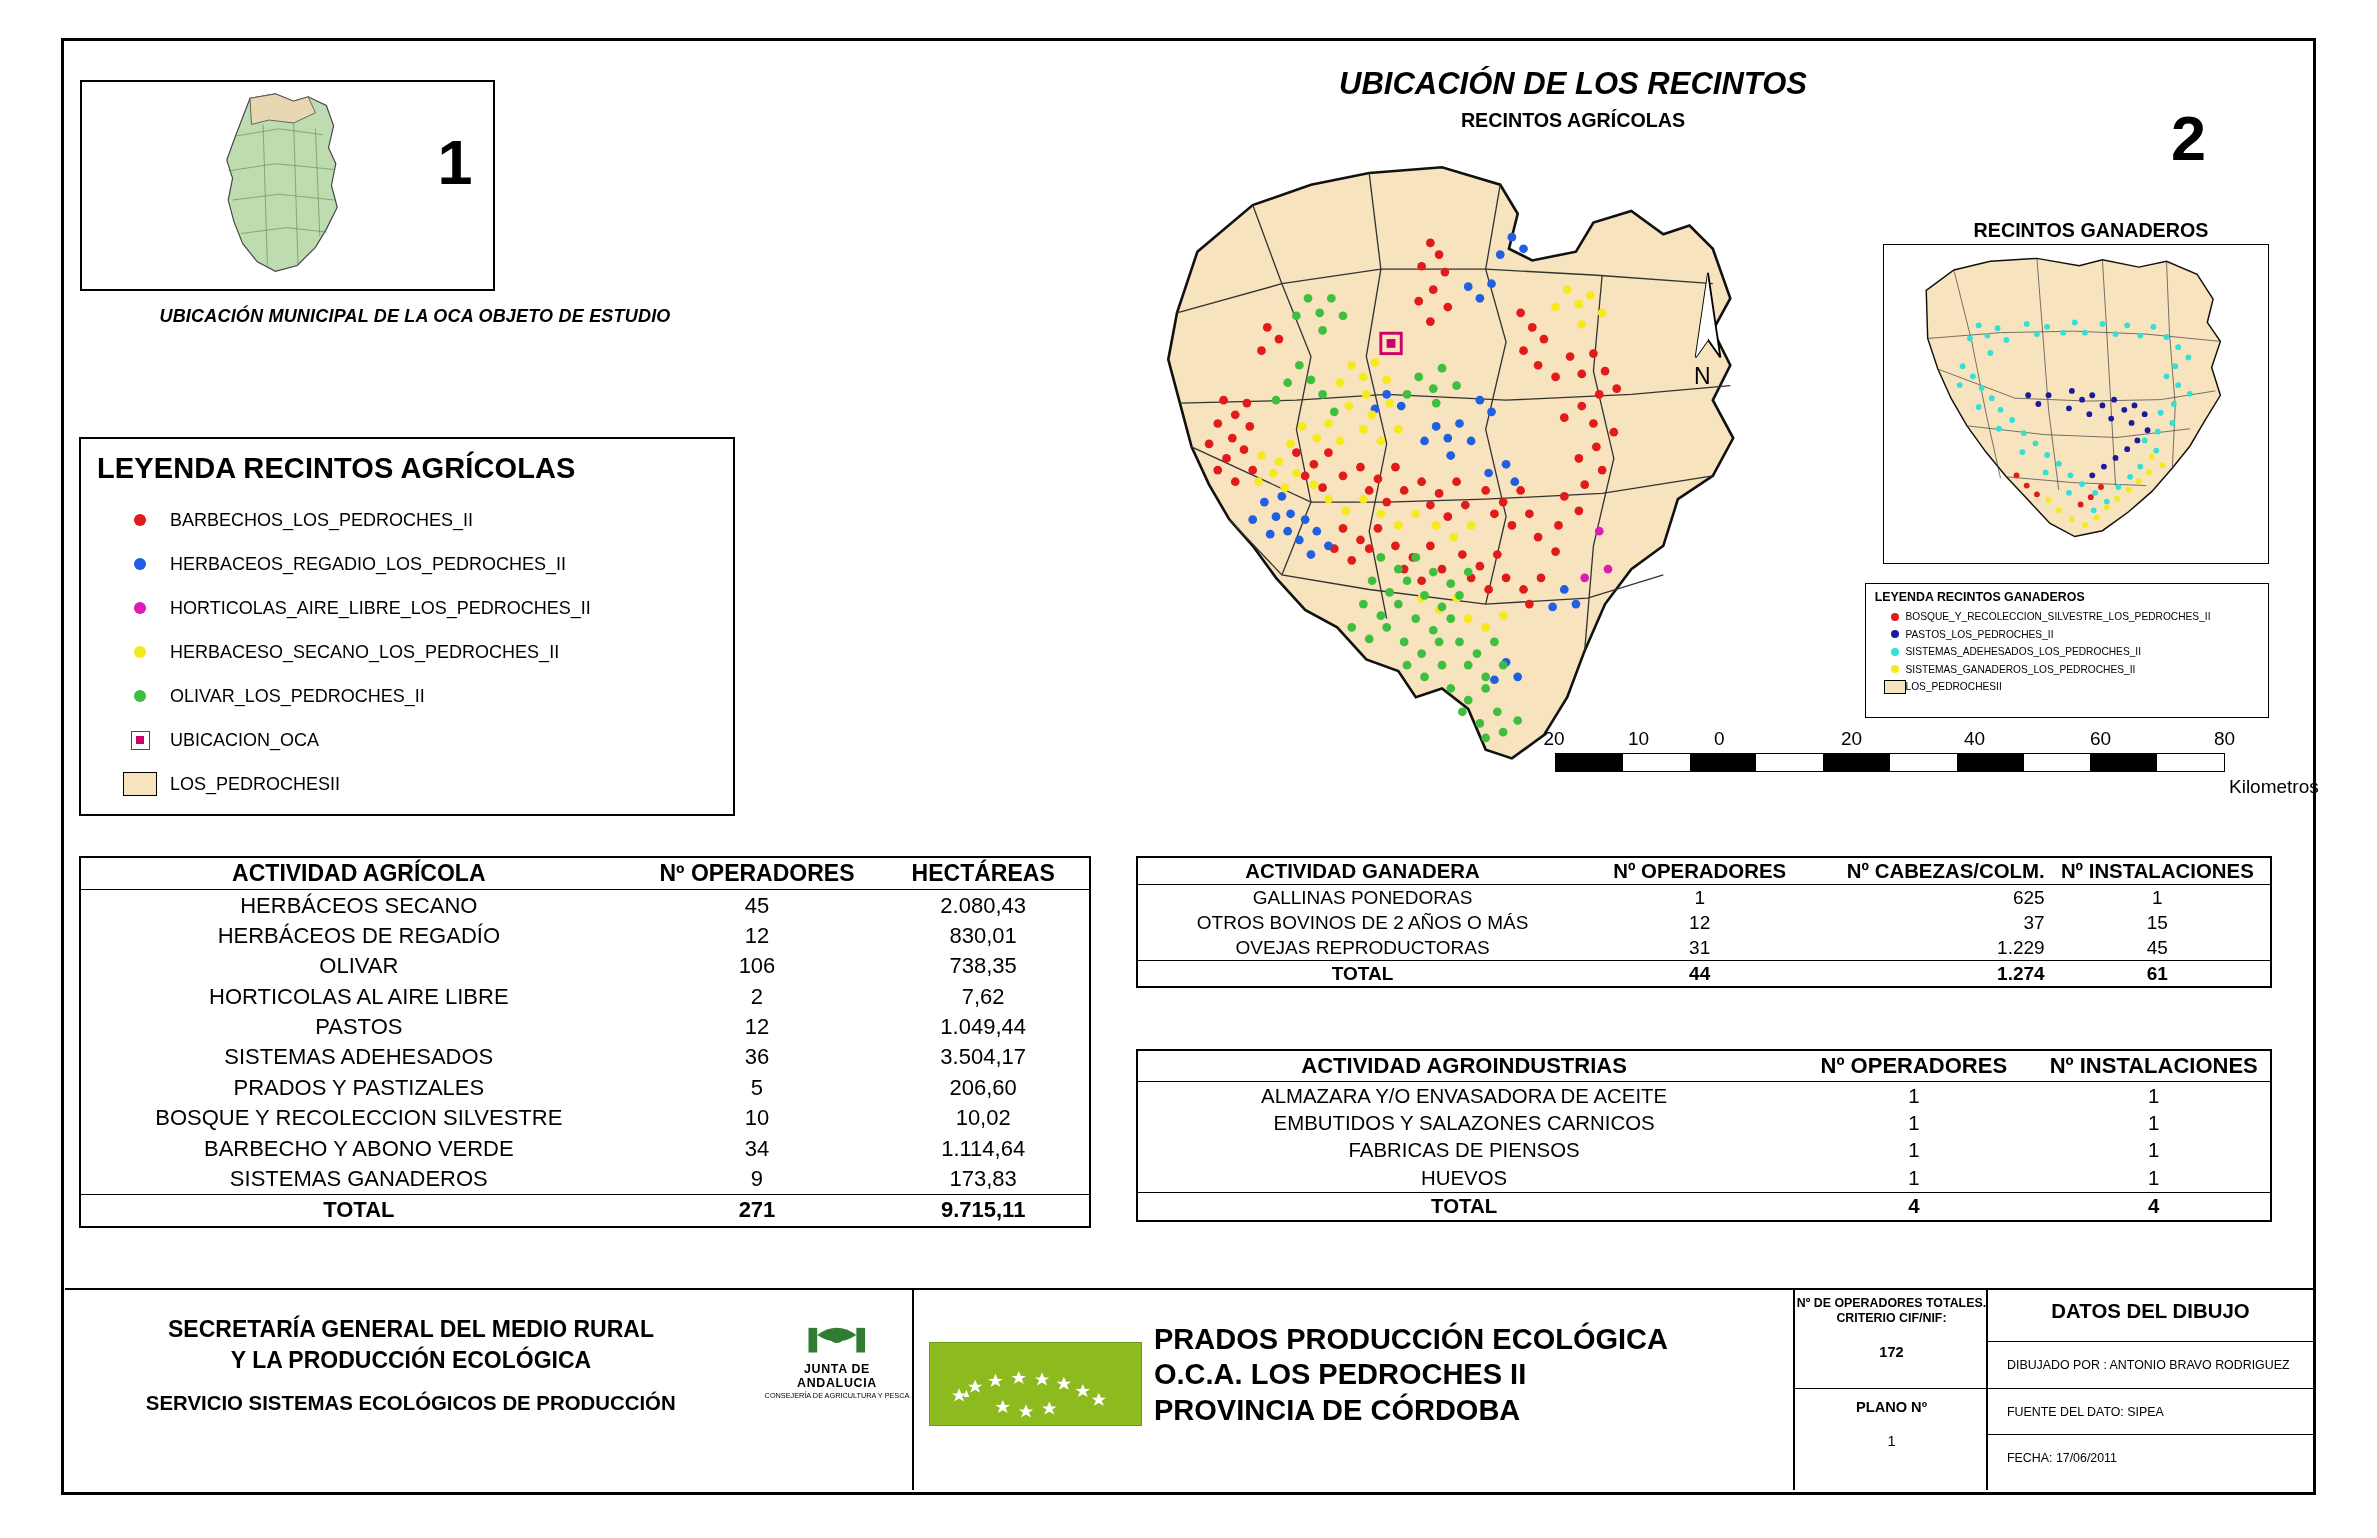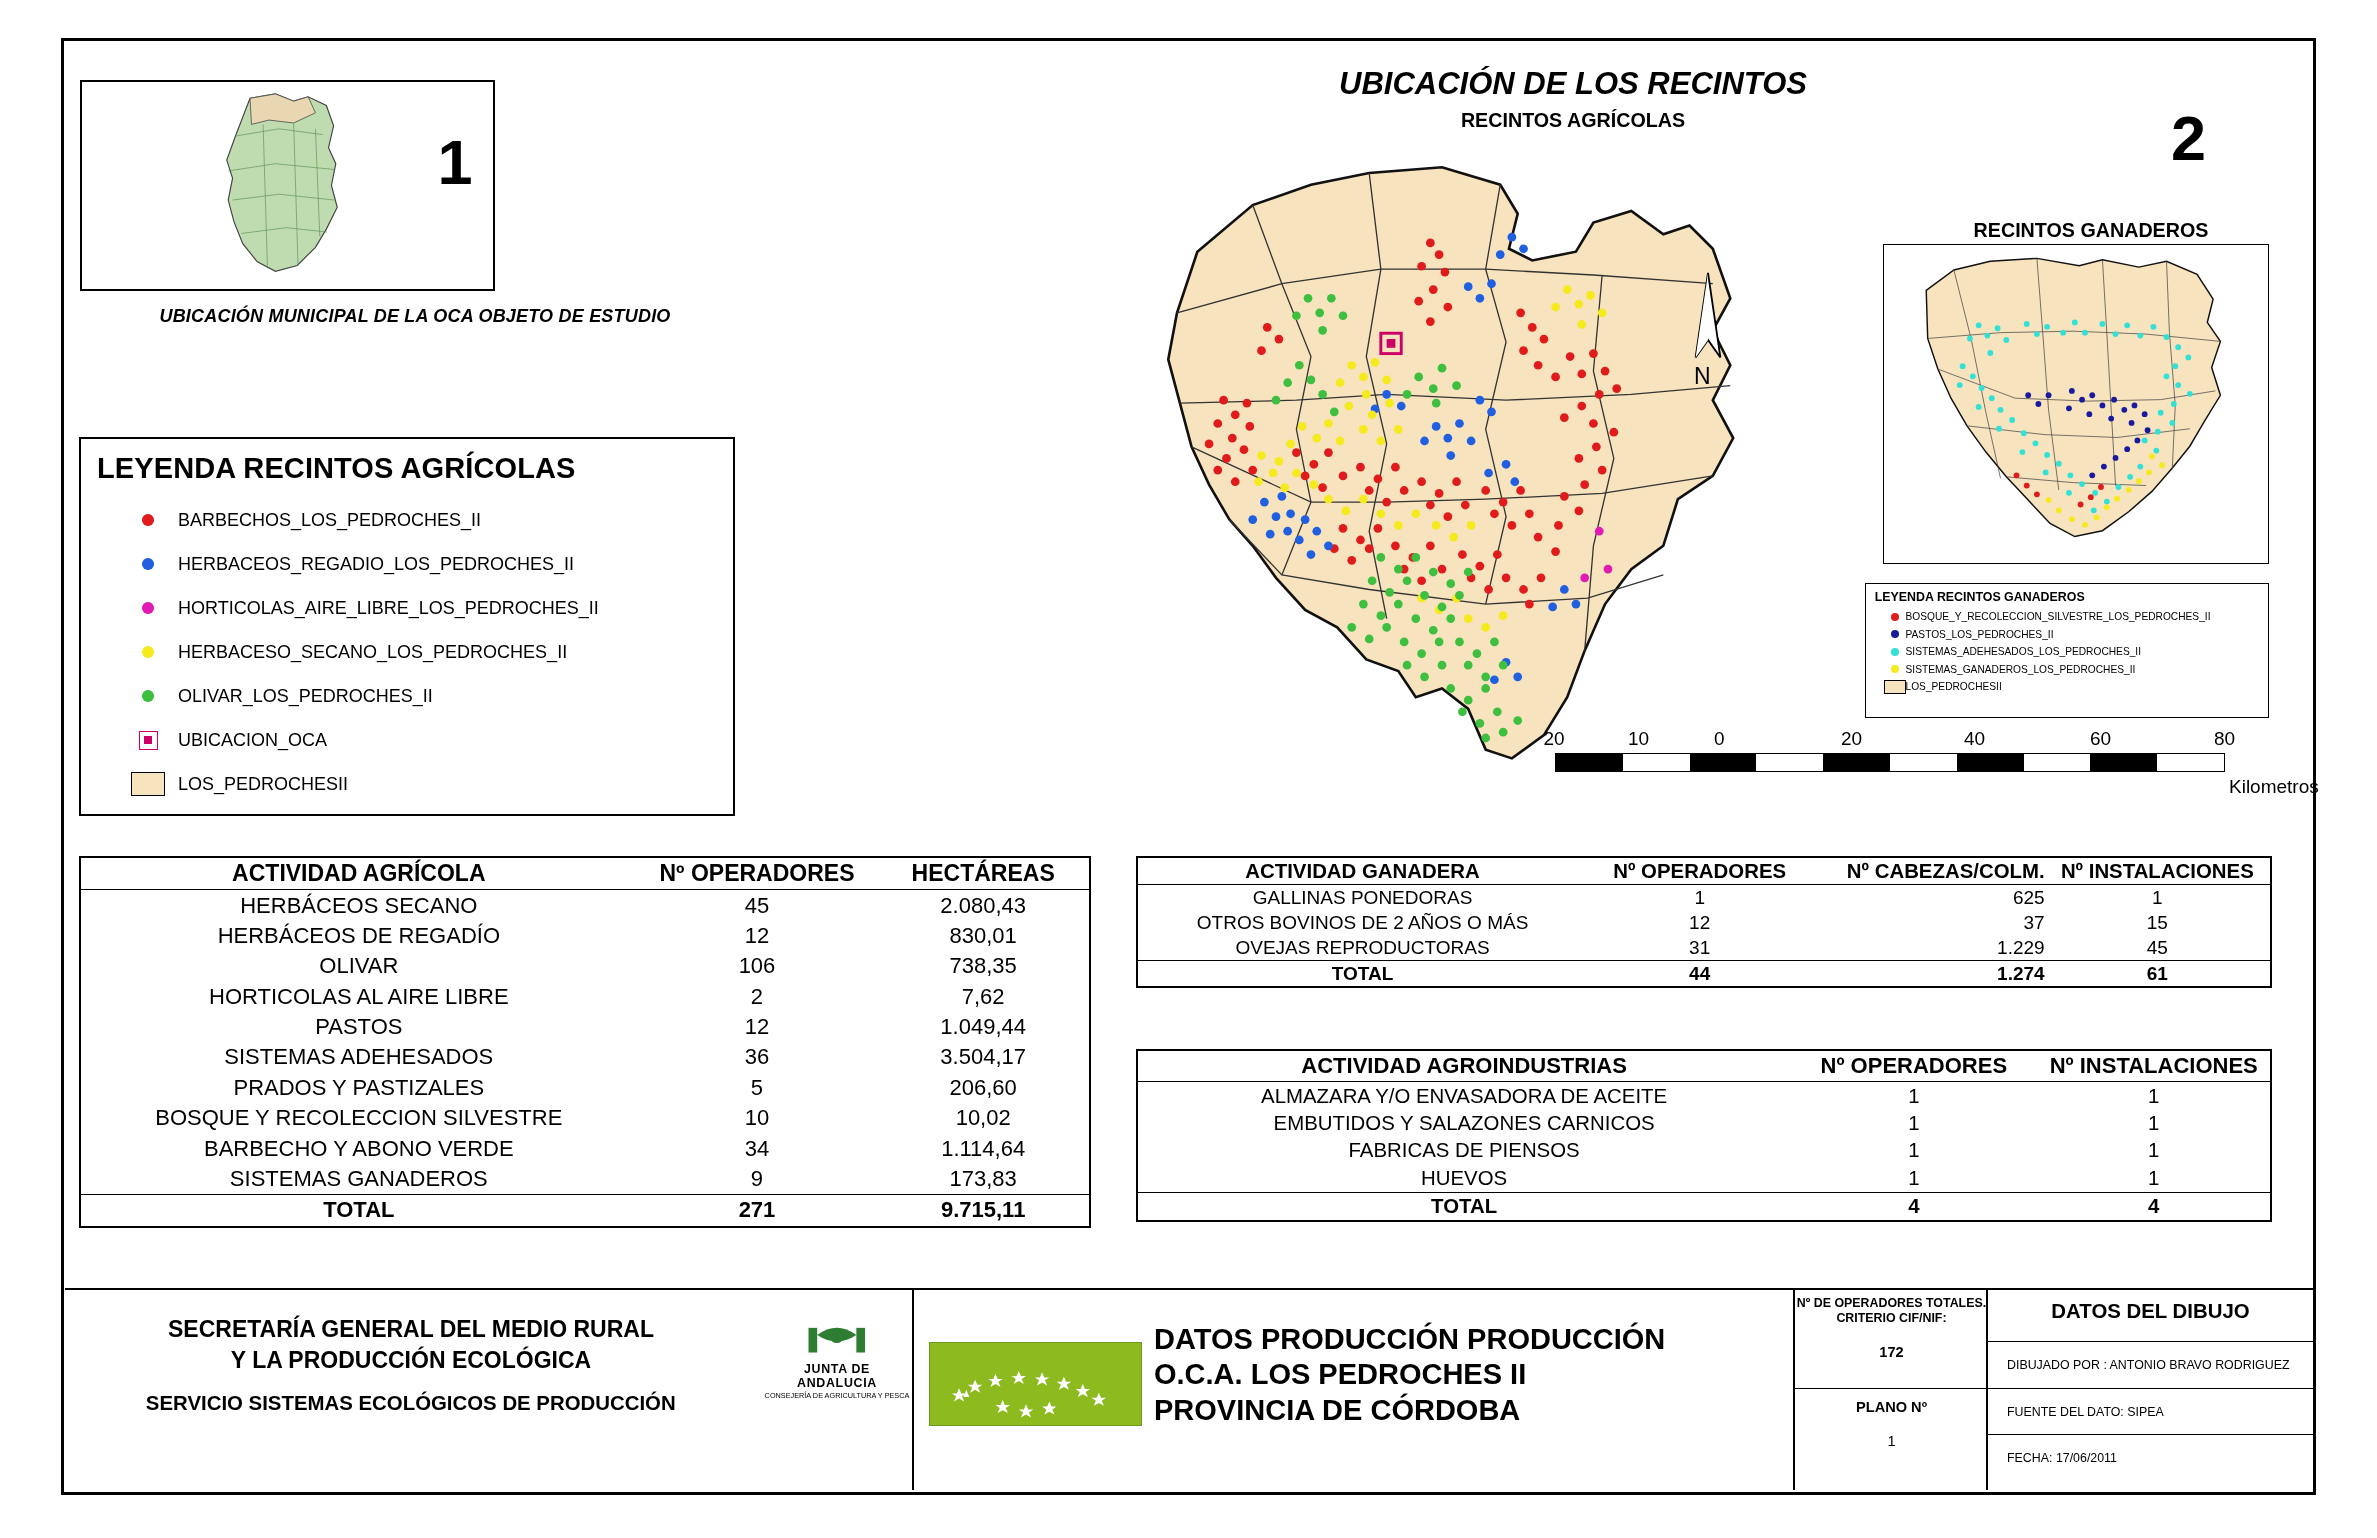--- a/index.html
+++ b/index.html
@@ -9,21 +9,21 @@
 
   
   .inset1{position:absolute;left:80px;top:80px;width:415px;height:211px;border:2.2px solid #000;box-sizing:border-box;background:#fff;}
   .inset1 .num{position:absolute;right:20.4px;top:44px;font-size:63px;font-weight:bold;}
   .inset1 svg{position:absolute;left:124px;top:8.7px;}
   .inset1-caption{position:absolute;left:80px;top:306px;width:670px;text-align:center;font-size:18px;font-weight:bold;font-style:italic;letter-spacing:0.2px;}
 
   
   .legend{position:absolute;left:79px;top:437px;width:656px;height:379px;border:2.2px solid #000;box-sizing:border-box;background:#fff;}
   .legend h2{margin:13px 0 0 16px;font-size:29px;font-weight:bold;letter-spacing:0.1px;}
-  .legend ul{list-style:none;margin:13px 0 0 8px;padding:0;}
+  .legend ul{list-style:none;margin:13px 0 0 0;padding:0;}
   .legend li{display:flex;align-items:center;height:44px;padding-left:42px;font-size:18px;}
   .legend li .sym{width:34px;display:flex;justify-content:center;align-items:center;margin-right:13px;}
   .dot{width:11.7px;height:11.7px;border-radius:50%;display:block;}
   .sqoca{width:19px;height:19px;border:1.5px solid #cc0066;display:flex;align-items:center;justify-content:center;box-sizing:border-box;}
   .sqoca i{width:7.3px;height:7.3px;background:#cc0066;display:block;}
   .swatch{width:41px;height:22px;border:0.7px solid #000;background:#f7e3bd;display:block;}
 
   
   .maintitle{position:absolute;left:1136px;top:66px;width:874px;text-align:center;font-size:31px;font-weight:bold;font-style:italic;}
   .subtitle{position:absolute;left:1136px;top:109px;width:874px;text-align:center;font-size:19.7px;font-weight:bold;}
@@ -811,21 +811,21 @@
             <polygon points="184,46 187,53 194,53 188,57 191,64 184,60 177,64 180,57 174,53 181,53"></polygon>
             <polygon points="210,56 213,63 220,63 214,67 217,74 210,70 203,74 206,67 200,63 207,63"></polygon>
             <polygon points="232,68 235,75 242,75 236,79 239,86 232,82 225,86 228,79 222,75 229,75"></polygon>
             <polygon points="100,78 103,85 110,85 104,89 107,96 100,92 93,96 96,89 90,85 97,85"></polygon>
             <polygon points="132,84 135,91 142,91 136,95 139,102 132,98 125,102 128,95 122,91 129,91"></polygon>
             <polygon points="164,80 167,87 174,87 168,91 171,98 164,94 157,98 160,91 154,87 161,87"></polygon>
           </g>
         </svg>
       </div>
       <div class="t">
-        <div>DATOS PRODUCCIÓN PRODUCCIÓN</div>
+        <div>PRADOS PRODUCCIÓN ECOLÓGICA</div>
         <div>O.C.A. LOS PEDROCHES II</div>
         <div>PROVINCIA DE CÓRDOBA</div>
       </div>
     </div>
 
     <div class="b-ops">
       <div class="h">Nº DE OPERADORES TOTALES. CRITERIO CIF/NIF:</div>
       <div class="v">172</div>
       <div class="h2">PLANO Nº</div>
       <div class="v2">1</div>

